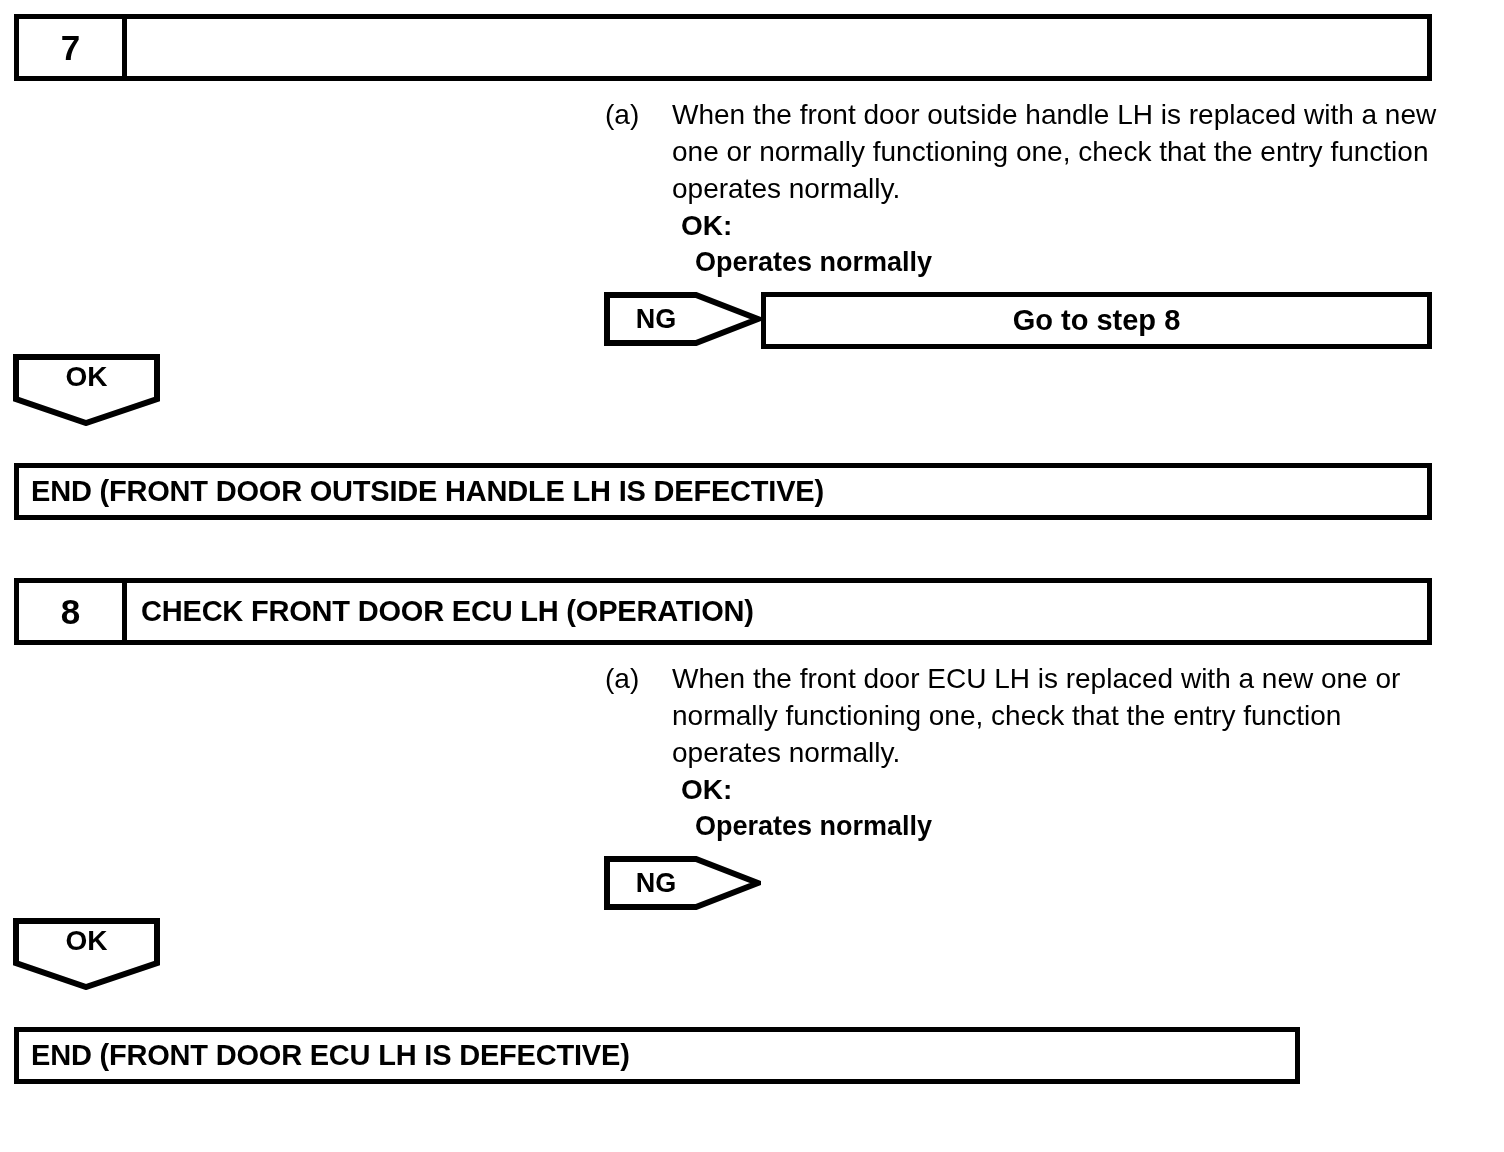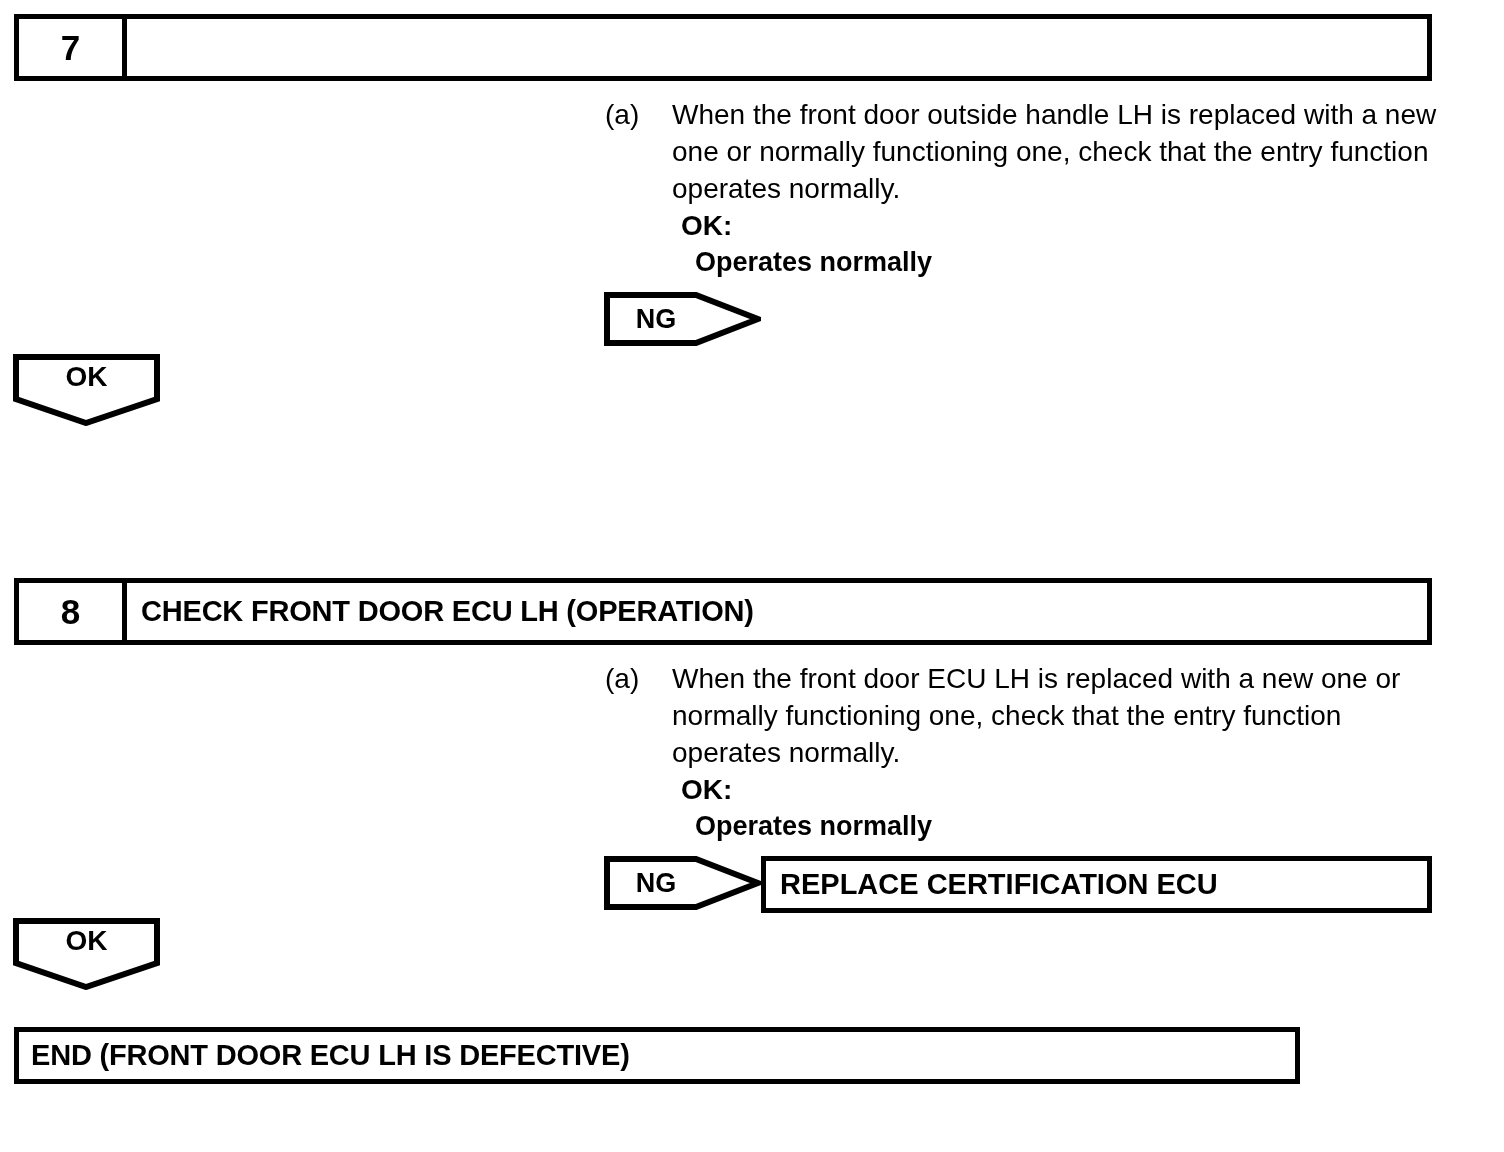--- a/index.html
+++ b/index.html
@@ -180,28 +180,34 @@
     <div class="proc-ok-value">Operates normally</div>
   </div>
 
   <div class="ng-tag" style="left:604px; top:292px;">
     <svg viewBox="0 0 157 54" xmlns="http://www.w3.org/2000/svg">
       <polygon points="3,3 92,3 154,27 92,51 3,51" fill="#ffffff" stroke="#000000" stroke-width="6" stroke-linejoin="miter"></polygon>
     </svg>
     <div class="ng-label">NG</div>
   </div>
 
+  <div class="result-box center" style="left:761px; top:292px; width:671px; height:57px;">
+    <span>Go to step 8</span>
+  </div>
 
   <div class="ok-tag" style="left:13px; top:354px;">
     <svg viewBox="0 0 147 72" xmlns="http://www.w3.org/2000/svg">
       <polygon points="3,3 144,3 144,45 73,69 3,45" fill="#ffffff" stroke="#000000" stroke-width="6" stroke-linejoin="miter"></polygon>
     </svg>
     <div class="ok-label">OK</div>
   </div>
 
+  <div class="end-box" style="left:14px; top:463px; width:1418px; height:57px;">
+    <span>END (FRONT DOOR OUTSIDE HANDLE LH IS DEFECTIVE)</span>
+  </div>
 
   <div class="step-header" style="left:14px; top:578px; width:1418px; height:67px;">
     <div class="step-num-cell">8</div>
     <div class="step-title-cell">CHECK FRONT DOOR ECU LH (OPERATION)</div>
   </div>
 
   <div class="proc-block" style="left:605px; top:660px;">
     <div class="proc-row">
       <div class="proc-marker">(a)</div>
       <div class="proc-text">When the front door ECU LH is replaced with a new one or normally functioning one, check that the entry function operates normally.</div>
@@ -210,23 +216,20 @@
     <div class="proc-ok-value">Operates normally</div>
   </div>
 
   <div class="ng-tag" style="left:604px; top:856px;">
     <svg viewBox="0 0 157 54" xmlns="http://www.w3.org/2000/svg">
       <polygon points="3,3 92,3 154,27 92,51 3,51" fill="#ffffff" stroke="#000000" stroke-width="6" stroke-linejoin="miter"></polygon>
     </svg>
     <div class="ng-label">NG</div>
   </div>
 
-  <div class="result-box left" style="left:761px; top:856px; width:671px; height:57px;">
-    <span>REPLACE CERTIFICATION ECU</span>
-  </div>
 
   <div class="ok-tag" style="left:13px; top:918px;">
     <svg viewBox="0 0 147 72" xmlns="http://www.w3.org/2000/svg">
       <polygon points="3,3 144,3 144,45 73,69 3,45" fill="#ffffff" stroke="#000000" stroke-width="6" stroke-linejoin="miter"></polygon>
     </svg>
     <div class="ok-label">OK</div>
   </div>
 
   <div class="end-box" style="left:14px; top:1027px; width:1286px; height:57px;">
     <span>END (FRONT DOOR ECU LH IS DEFECTIVE)</span>

